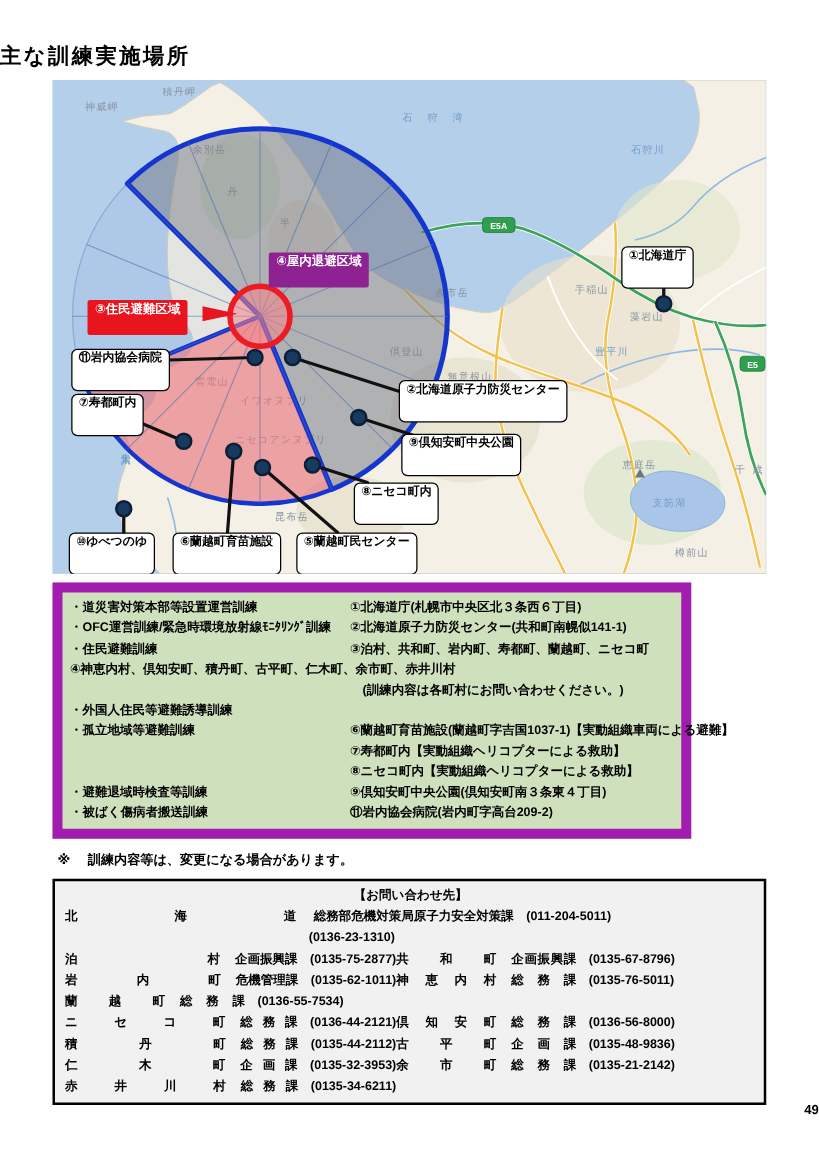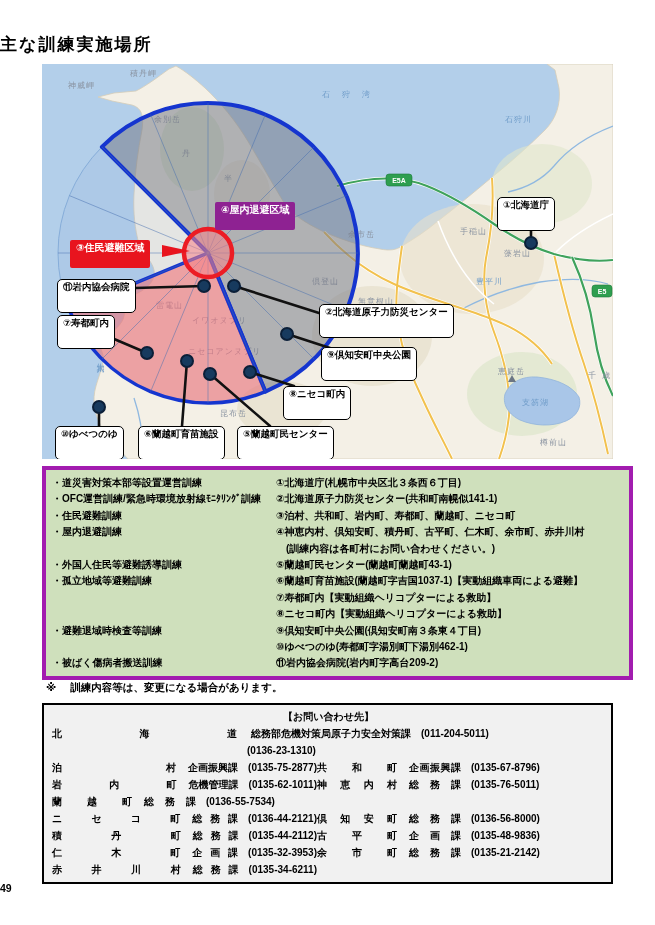--- a/index.html
+++ b/index.html
@@ -35,21 +35,21 @@
   .ptr{stroke:#111;stroke-width:2.6;stroke-linecap:round}
   .dot{fill:#173a5e;stroke:#0b1f38;stroke-width:2}
   .evac-arrow{fill:var(--evac_red)}
   .sitebox{position:absolute;z-index:3;background:#fff;border:1.7px solid #000;border-radius:5px;
     padding:1px 5px 19px 5px;font-size:9.5px;font-weight:bold;white-space:nowrap;line-height:12px}
   .zonebox{position:absolute;z-index:3;color:#fff;font-weight:bold;font-size:10px;
     padding:2px 6px 14px 6px;white-space:nowrap;border-radius:2px;line-height:12px}
   .zonebox.red{background:var(--evac_red)}
   .zonebox.purple{background:var(--indoor_purple)}
   
-  .gtable{position:absolute;left:42px;top:466px;width:591px;border:4px solid #a21caf;
+  .gtable{position:absolute;left:42px;top:466px;width:511px;border:8px solid #a21caf;
     background:var(--table_green);padding:5px 4px 4px 6px;font-size:10px;font-weight:bold;line-height:16.4px}
   .gt-row{display:flex}
   .gl{width:224px;flex:none;white-space:nowrap}
   .gr{flex:1;white-space:nowrap}
   .gr.indent{padding-left:10px}
   
   .note{position:absolute;left:46px;top:681px;font-size:10.5px;font-weight:bold}
   .note .mk{margin-right:14px}
   
   .ctable{position:absolute;left:42px;top:703px;width:571px;border:2.5px solid #000;
@@ -59,21 +59,21 @@
   .half-l{width:265px;flex:none;display:flex;white-space:nowrap}
   .half-r{flex:1;display:flex;white-space:nowrap}
   .org{display:inline-block;text-align:justify;text-align-last:justify}
   .org-w185{width:185px}
   .org-w140{width:140px}
   .org-w80{width:80px}
   .dept{display:inline-block;width:50px;margin-left:12px;text-align:justify;text-align-last:justify}
   .dept-r{width:52px}
   .dept-plain{margin-left:14px}
   .tel{margin-left:10px}
-  .pageno{position:absolute;top:882px;left:0;width:100%;text-align:left;font-size:10.5px;font-weight:bold}
+  .pageno{position:absolute;top:882px;left:0;width:100%;text-align:right;font-size:10.5px;font-weight:bold}
 </style>
 </head>
 <body>
 
 <div class="page">
 
   <div class="title">主な訓練実施場所</div>
 
   <div class="map">
     <svg width="571" height="395" viewBox="0 0 571 395">
@@ -224,50 +224,44 @@
       </div>
     <div class="gt-row">
         <span class="gl">・OFC運営訓練/緊急時環境放射線ﾓﾆﾀﾘﾝｸﾞ訓練</span>
         <span class="gr">②北海道原子力防災センター(共和町南幌似141-1)</span>
       </div>
     <div class="gt-row">
         <span class="gl">・住民避難訓練</span>
         <span class="gr">③泊村、共和町、岩内町、寿都町、蘭越町、ニセコ町</span>
       </div>
     <div class="gt-row">
-        <span class="gl">・屋内退避訓練</span>
         <span class="gr">④神恵内村、倶知安町、積丹町、古平町、仁木町、余市町、赤井川村</span>
       </div>
     <div class="gt-row">
         <span class="gl"></span>
         <span class="gr indent">(訓練内容は各町村にお問い合わせください。)</span>
       </div>
     <div class="gt-row">
         <span class="gl">・外国人住民等避難誘導訓練</span>
-        <span class="gr">⑤蘭越町民センター(蘭越町蘭越町43-1)</span>
       </div>
     <div class="gt-row">
         <span class="gl">・孤立地域等避難訓練</span>
         <span class="gr">⑥蘭越町育苗施設(蘭越町字吉国1037-1)【実動組織車両による避難】</span>
       </div>
     <div class="gt-row">
         <span class="gl"></span>
         <span class="gr">⑦寿都町内【実動組織ヘリコプターによる救助】</span>
       </div>
     <div class="gt-row">
         <span class="gl"></span>
         <span class="gr">⑧ニセコ町内【実動組織ヘリコプターによる救助】</span>
       </div>
     <div class="gt-row">
         <span class="gl">・避難退域時検査等訓練</span>
         <span class="gr">⑨倶知安町中央公園(倶知安町南３条東４丁目)</span>
-      </div>
-    <div class="gt-row">
-        <span class="gl"></span>
-        <span class="gr">⑩ゆべつのゆ(寿都町字湯別町下湯別462-1)</span>
       </div>
     <div class="gt-row">
         <span class="gl">・被ばく傷病者搬送訓練</span>
         <span class="gr">⑪岩内協会病院(岩内町字高台209-2)</span>
       </div>
   </div>
 
   <div class="note">
     <span class="mk">※</span><span>訓練内容等は、変更になる場合があります。</span>
   </div>

